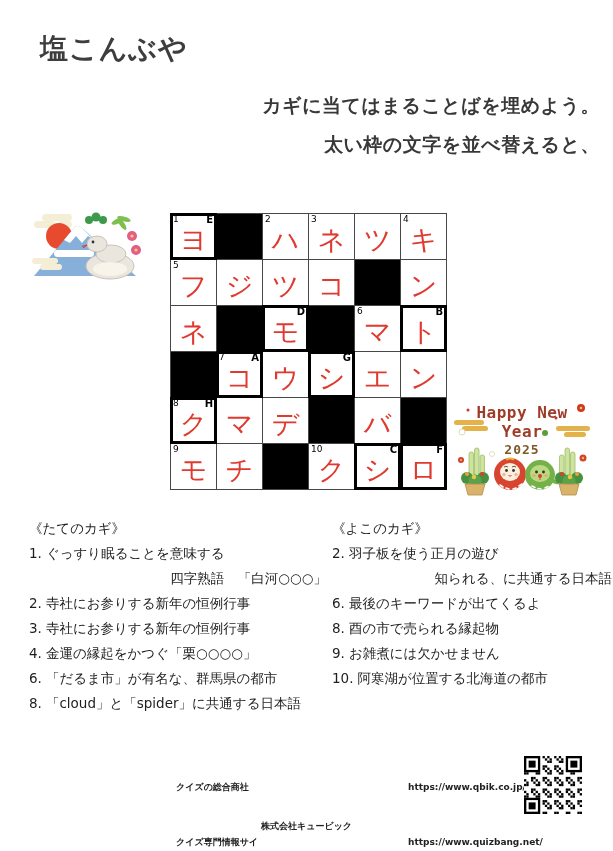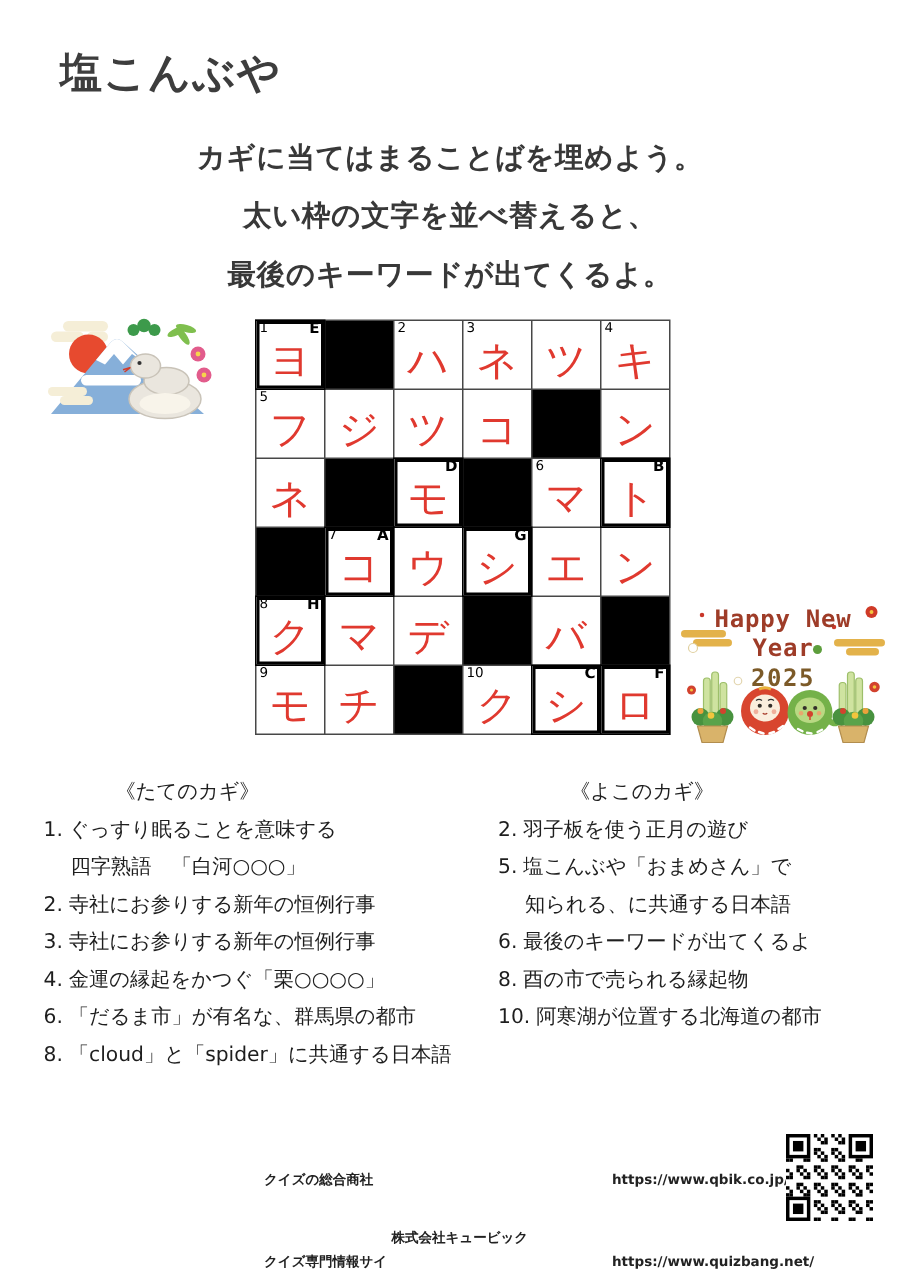--- a/index.html
+++ b/index.html
@@ -8,21 +8,21 @@
     background:#ffffff; font-family:"DejaVu Sans", sans-serif; color:#222;
   }
   .title {
     position:absolute; left:40px; top:30px; margin:0;
     font-size:28px; font-weight:bold; color:#3d3d3d; letter-spacing:1px;
   }
   .instructions {
     position:absolute; left:0; top:86px; width:600px; text-align:center;
     font-size:19px; font-weight:bold; color:#383838;
   }
-  .inst-line { line-height:39px; letter-spacing:0.5px; }
+  .inst-line { line-height:39px; letter-spacing:0.5px;text-align:right; }
 
   
   .grid {
     position:absolute; left:170px; top:213px;
     display:grid; grid-template-columns:repeat(6,45px); grid-template-rows:repeat(6,45px);
     gap:1px; padding:1px; background:#474747;
   }
   .cell { position:relative; background:#ffffff; }
   .cell.black { background:#000000; }
   .cell.bold { box-shadow: inset 0 0 0 2px #000; outline:1px solid #000; outline-offset:0; z-index:2; }
@@ -37,57 +37,56 @@
   .cchar {
     position:absolute; left:0; right:0; top:8px; bottom:1px;
     display:flex; align-items:center; justify-content:center;
     font-size:27px; color:#e0392f;
   }
 
   
   .clues { position:absolute; top:516px; font-size:13.5px; color:#1e1e1e; }
   .clues-down  { left:29px;  width:298px; }
   .clues-across{ left:332px; width:280px; }
-  .clue-heading { line-height:25px;margin-left:48px; }
+  .clue-heading { line-height:25px; }
   .clue-line { line-height:25px; white-space:nowrap; }
-  .clue-line.cont { padding-left:18px; }
+  .clue-line.cont { padding-left:18px;text-align:right; }
   .clue-num { margin-right:4px; }
 
   
   .fuji { position:absolute; left:32px; top:212px; }
   .hny { position:absolute; left:452px; top:400px; width:140px; height:44px; }
   .hny-bg { position:absolute; left:0; top:0; }
   .hny-line1 {
     position:relative; text-align:center; margin-top:3px;
     font-family:"DejaVu Sans Mono", monospace; font-weight:bold;
     font-size:16px; color:#9e3c28; letter-spacing:0.5px;
   }
   .hny-line2 {
     position:relative; text-align:center; margin-top:1px;
     font-family:"DejaVu Sans Mono", monospace; font-weight:bold;
-    font-size:16px; color:#7c5a28; letter-spacing:1px;
+    font-size:13px; color:#7c5a28; letter-spacing:1px;
   }
   .daruma { position:absolute; left:452px; top:444px; }
 
   
   .footer { position:absolute; left:176px; top:779px; font-size:9px; font-weight:bold; color:#222; }
   .footer-row { display:flex; line-height:16px; }
   .f-label { width:85px; }
   .f-name  { width:147px;margin-top:39px; }
   .qr { position:absolute; left:524px; top:756px; }
 </style>
 </head>
 <body>
 
 <h1 class="title">塩こんぶや</h1>
 
 <div class="instructions">
     <div class="inst-line">カギに当てはまることばを埋めよう。</div>
     <div class="inst-line">太い枠の文字を並べ替えると、</div>
-    <div class="inst-line">最後のキーワードが出てくるよ。</div>
   </div>
 
 <svg class="fuji" width="112" height="72" viewBox="0 0 112 72">
   <g fill="#f5eed7">
     <rect x="10" y="2" width="30" height="7" rx="3.5"></rect>
     <rect x="2" y="9" width="22" height="7" rx="3.5"></rect>
     <rect x="26" y="9" width="14" height="7" rx="3.5"></rect>
   </g>
   <circle cx="27" cy="24" r="13" fill="#e74a2f"></circle>
   <path d="M2,64 L42,16 Q46,12 50,16 L104,64 Z" fill="#86afd9"></path>
@@ -329,24 +328,24 @@
       <div class="clue-line"><span class="clue-num">3.</span><span>寺社にお参りする新年の恒例行事</span></div>
       <div class="clue-line"><span class="clue-num">4.</span><span>金運の縁起をかつぐ「栗○○○○」</span></div>
       <div class="clue-line"><span class="clue-num">6.</span><span>「だるま市」が有名な、群馬県の都市</span></div>
       <div class="clue-line"><span class="clue-num">8.</span><span>「cloud」と「spider」に共通する日本語</span></div>
     </div>
 </div>
 <div class="clues clues-across">
   <div class="clue-heading">《よこのカギ》</div>
   <div class="clue-list">
       <div class="clue-line"><span class="clue-num">2.</span><span>羽子板を使う正月の遊び</span></div>
-      <div class="clue-line"><span class="clue-num">5.</span><span>塩こんぶや「おまめさん」で</span></div>
       <div class="clue-line cont">知られる、に共通する日本語</div>
       <div class="clue-line"><span class="clue-num">6.</span><span>最後のキーワードが出てくるよ</span></div>
       <div class="clue-line"><span class="clue-num">8.</span><span>酉の市で売られる縁起物</span></div>
+      <div class="clue-line"><span class="clue-num">9.</span><span>お雑煮には欠かせません</span></div>
       <div class="clue-line"><span class="clue-num">10.</span><span>阿寒湖が位置する北海道の都市</span></div>
     </div>
 </div>
 
 <div class="footer">
     <div class="footer-row">
       <span class="f-label">クイズの総合商社</span>
       <span class="f-name">株式会社キュービック</span>
       <span class="f-url">https://www.qbik.co.jp/</span>
     </div>

